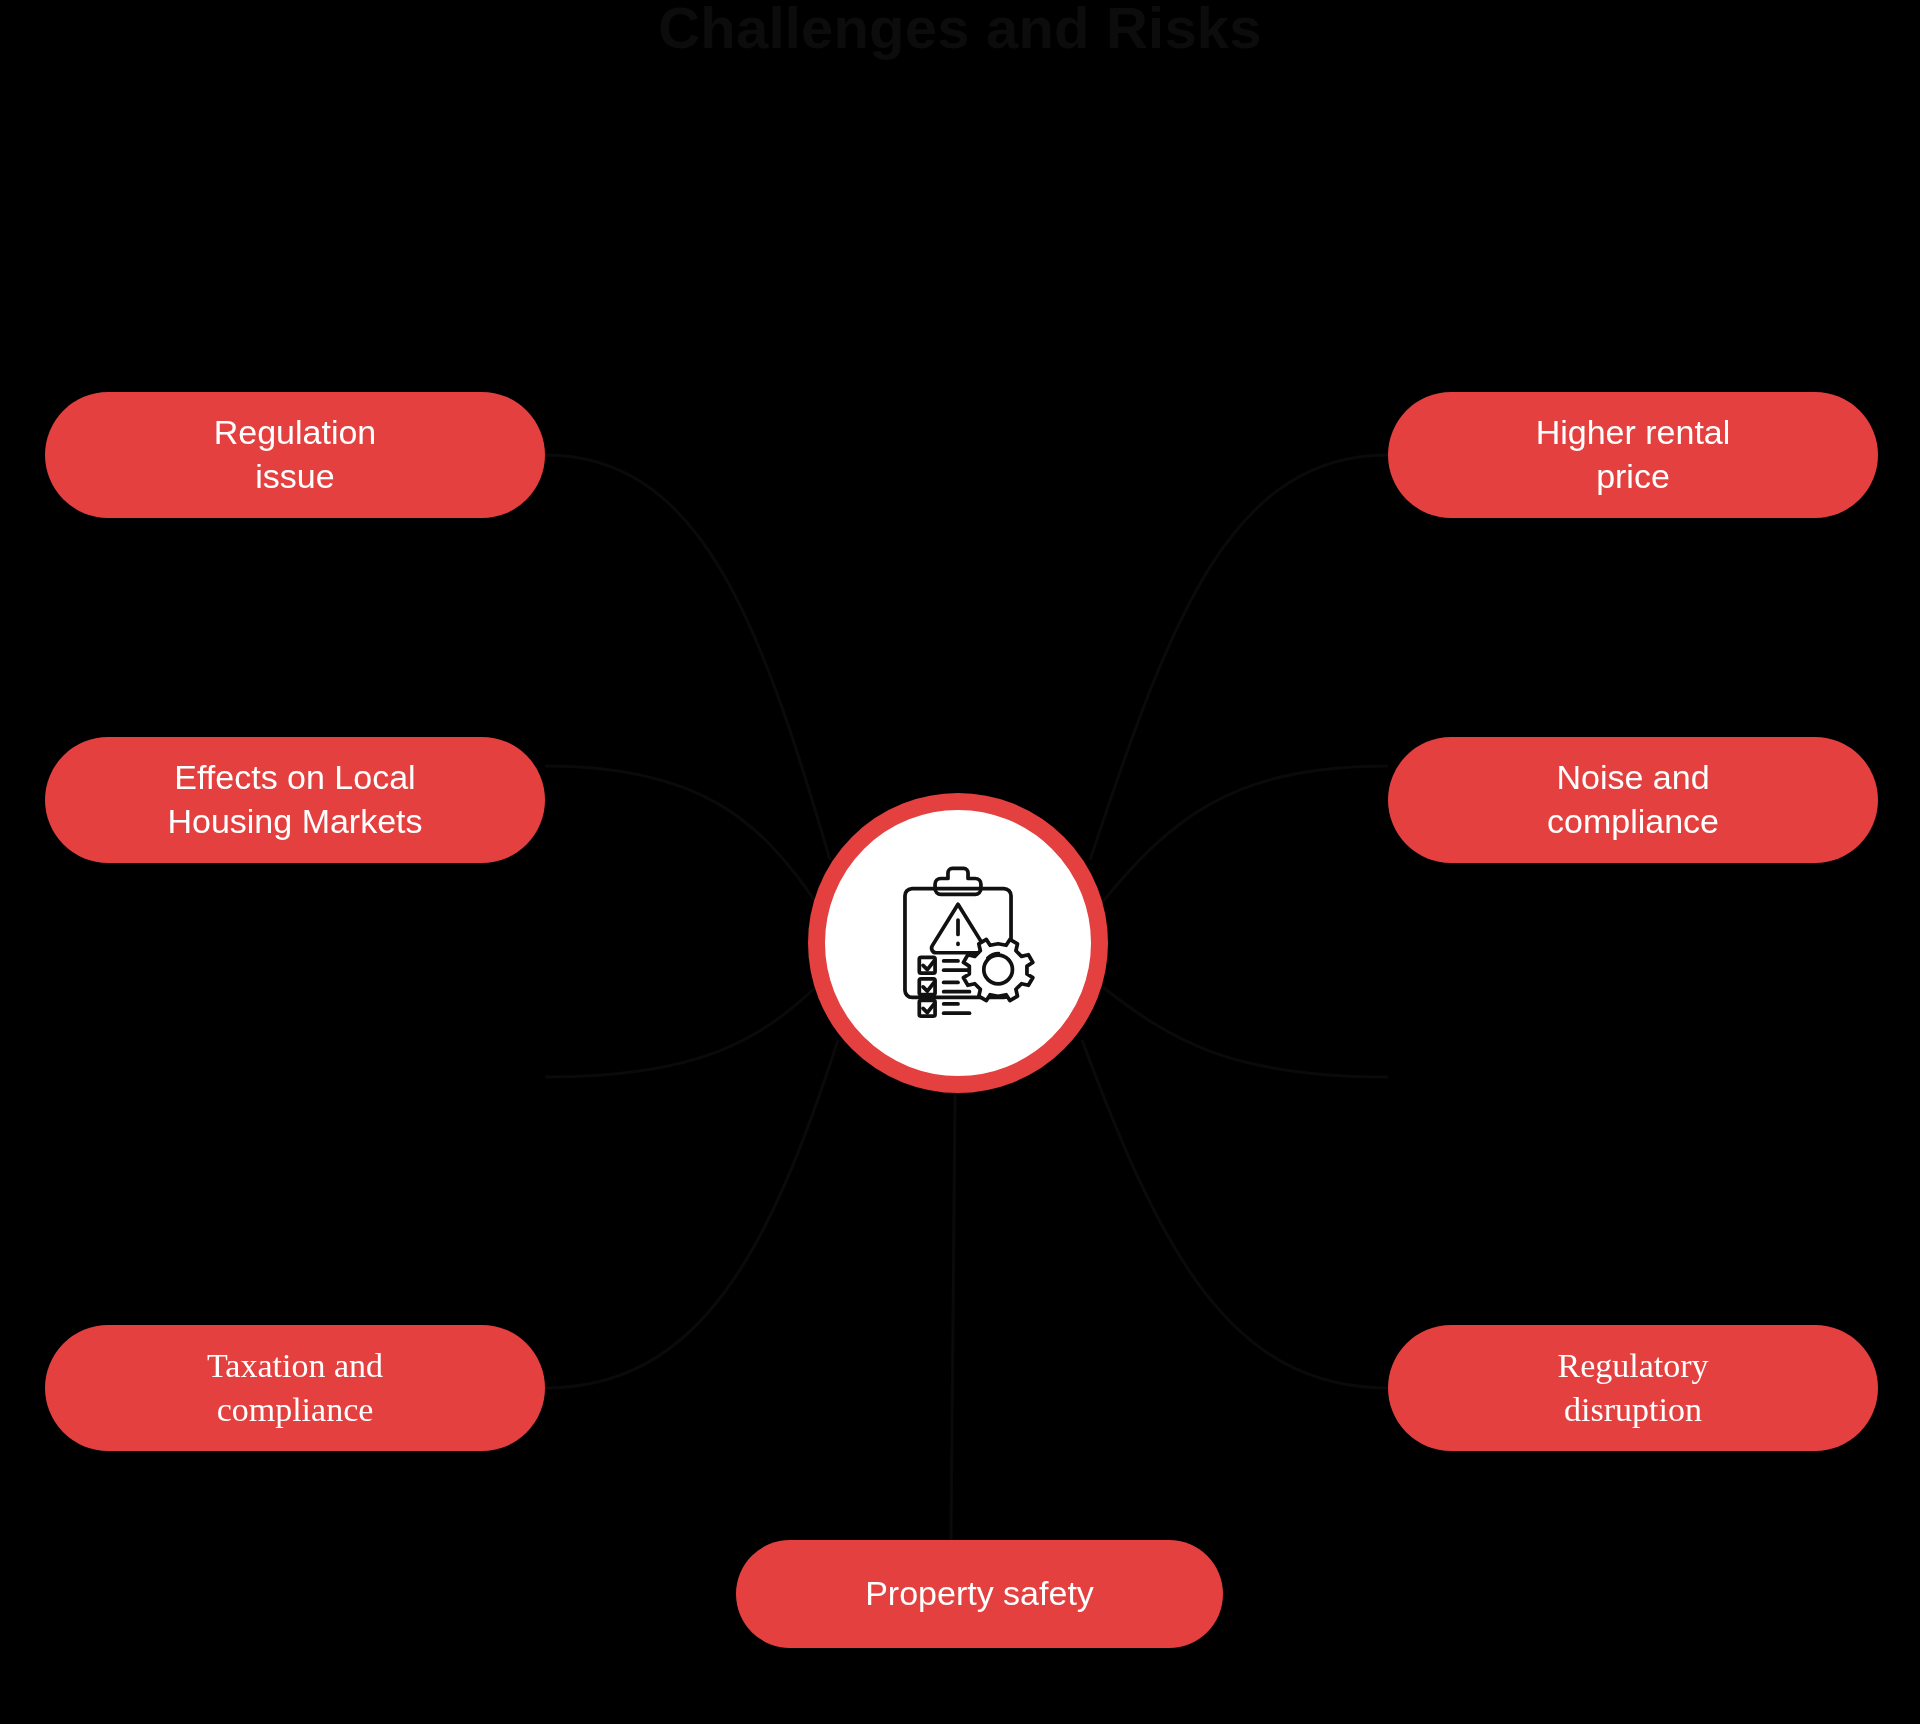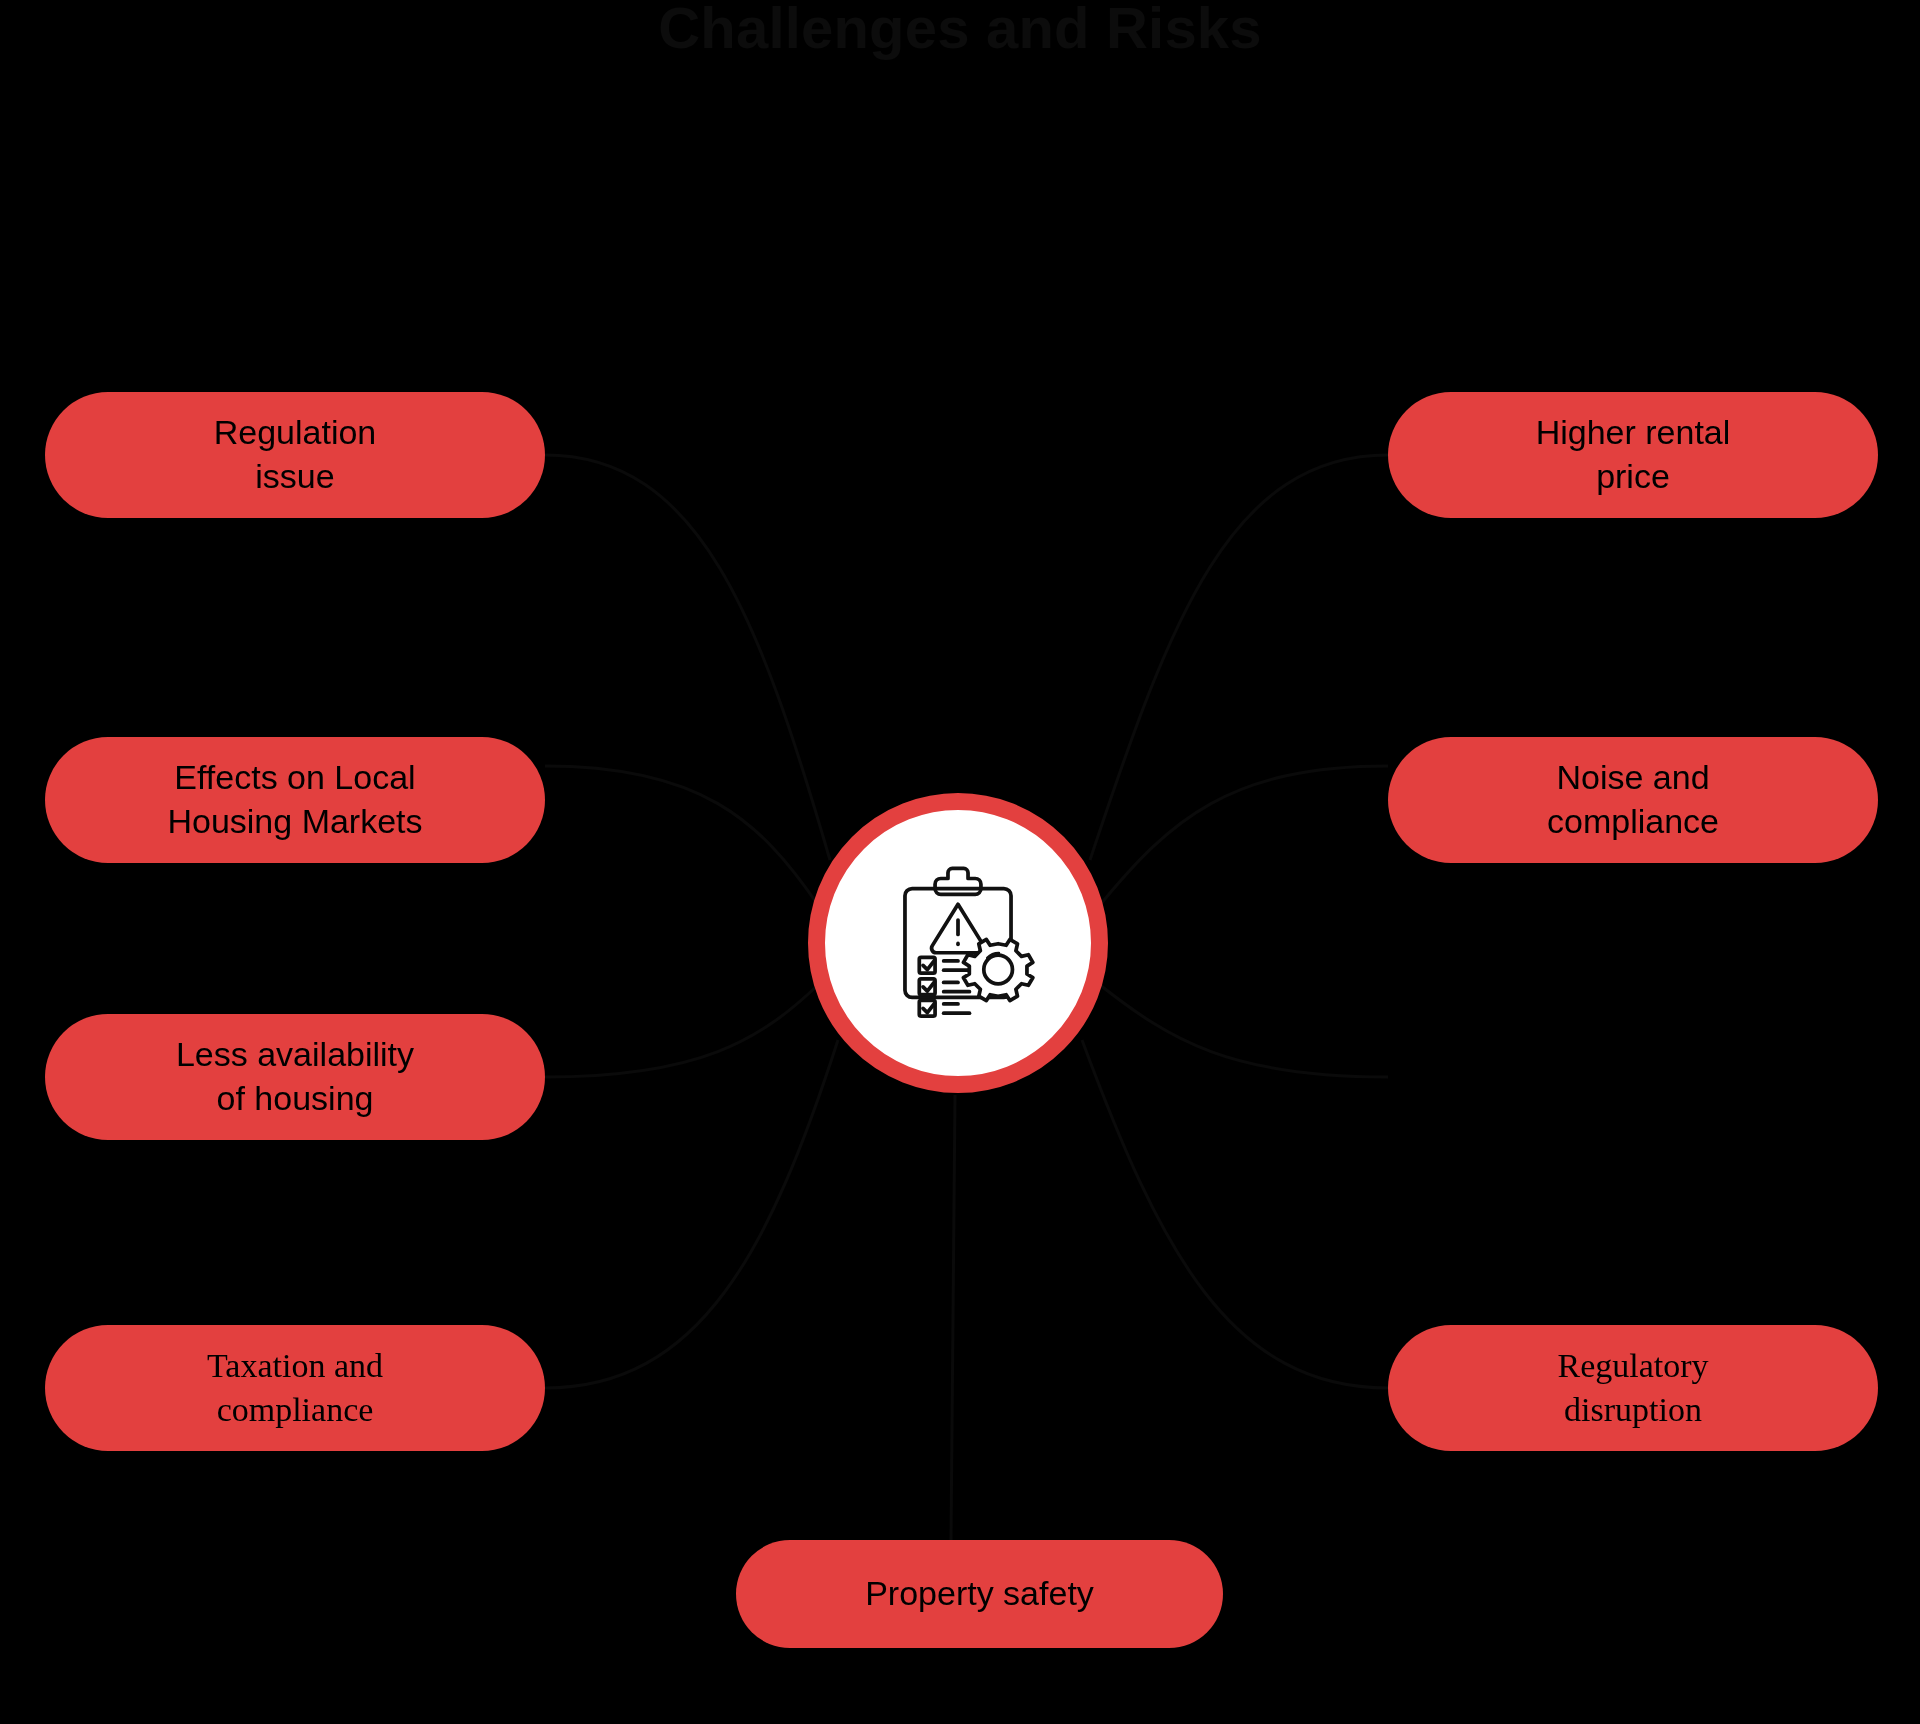--- a/index.html
+++ b/index.html
@@ -46,21 +46,21 @@
   }
 
   
   .pill {
     position: absolute;
     display: flex;
     align-items: center;
     justify-content: center;
     background: #e3403f;
     border-radius: 999px;
-    color: #000000;
+    color: #ffffff;
     font-size: 34px;
     font-weight: 400;
     line-height: 1.28;
     text-align: center;
     box-sizing: border-box;
     padding: 0 26px;
   }
   .pill .pill-label {
     display: block;
     white-space: pre-line;
@@ -121,24 +121,20 @@
   </svg>
 
   <div class="pill left row1">
     <span class="pill-label">Regulation
 issue</span>
   </div>
   <div class="pill left row2">
     <span class="pill-label">Effects on Local
 Housing Markets</span>
   </div>
-  <div class="pill left row3">
-    <span class="pill-label">Less availability
-of housing</span>
-  </div>
   <div class="pill left row4">
     <span class="pill-label">Taxation and
 compliance</span>
   </div>
 
   <div class="pill right row1">
     <span class="pill-label">Higher rental
 price</span>
   </div>
   <div class="pill right row2">

